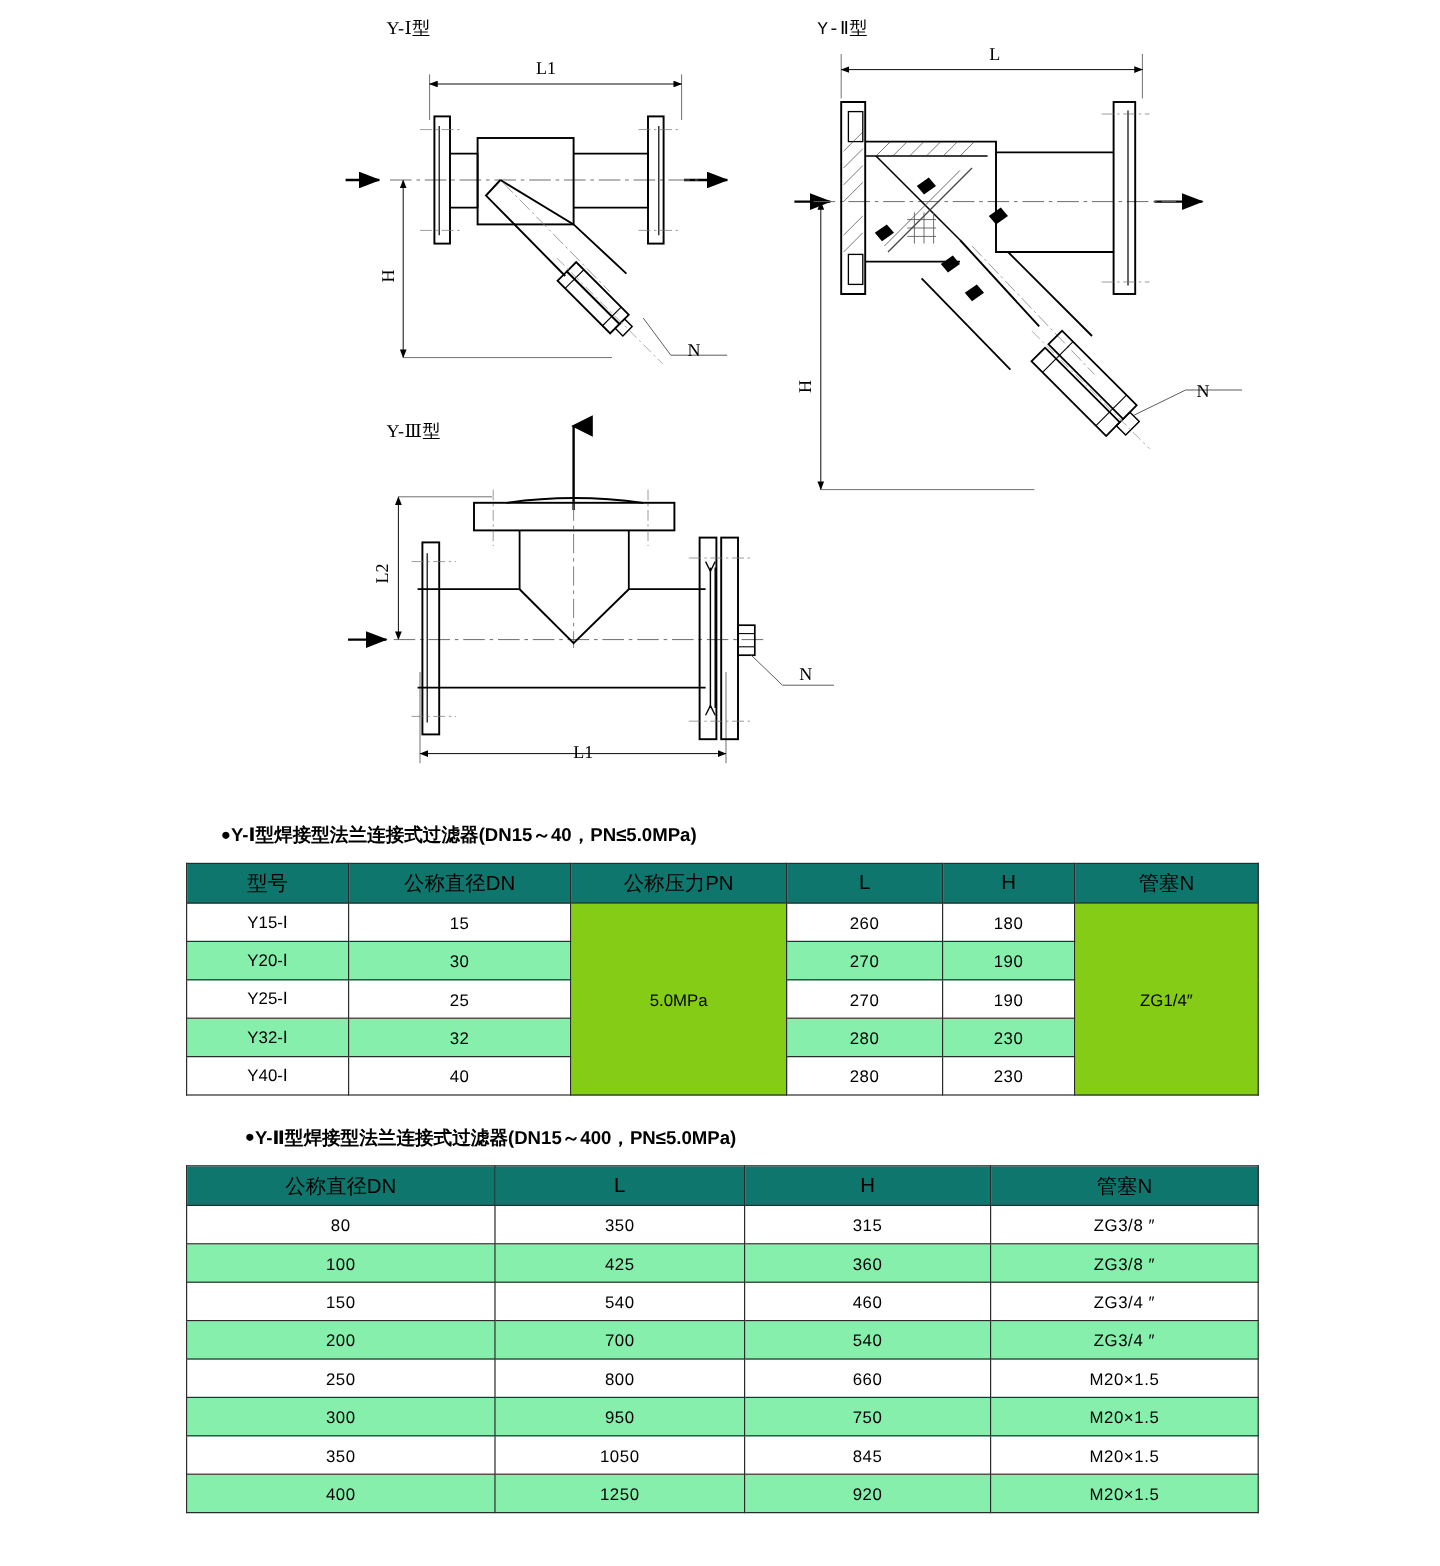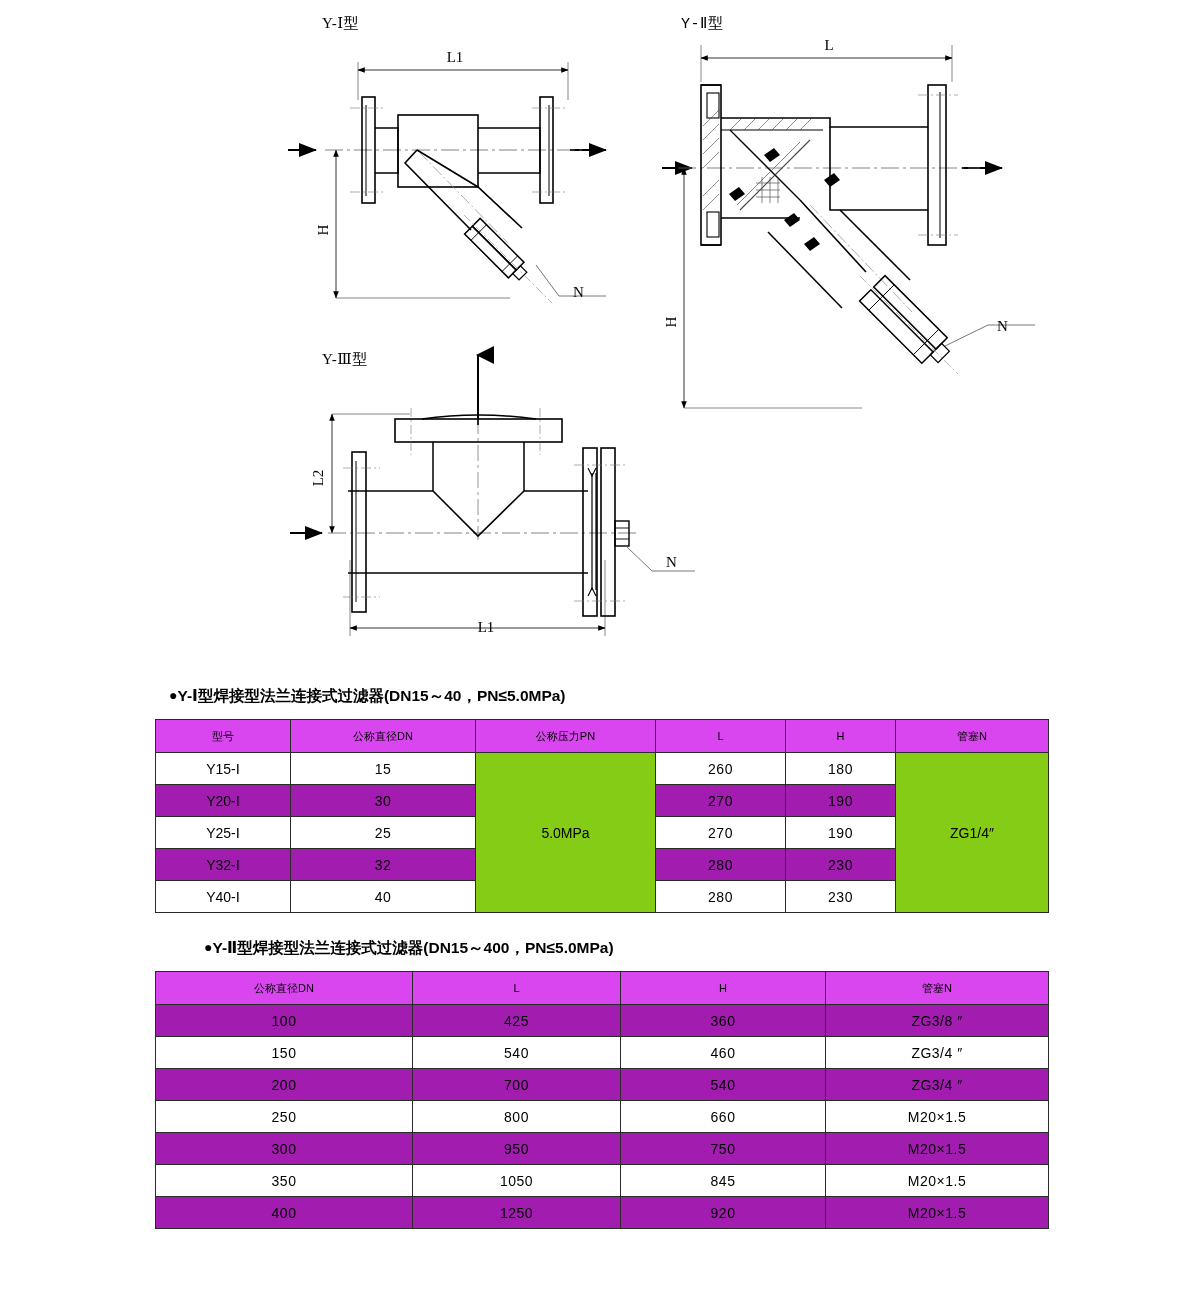--- a/index.html
+++ b/index.html
@@ -38,50 +38,50 @@
   #label-y3 { left: 282px; top: 350px; }
 
   
   .section-title {
     position: absolute;
     font-size: 15.5px;
     font-weight: bold;
     white-space: nowrap;
     font-family: "Liberation Sans", "DejaVu Sans", sans-serif;
   }
-  #title-1 { left: 169px; top: 686px; }
+  #title-1 { left: 184px; top: 686px; }
   #title-2 { left: 186px; top: 938px; margin-left: 18px; }
   .bullet { font-size: 14px; vertical-align: 1px; }
 
   
   .spec-table {
     position: absolute;
     border-collapse: collapse;
     table-layout: fixed;
     background: #ffffff;
   }
   .spec-table td, .spec-table th {
     border: 1px solid #2b2b2b;
     text-align: center;
     vertical-align: middle;
     font-size: 14px;
     font-weight: normal;
     padding: 0;
     font-family: "Liberation Sans", "DejaVu Sans", sans-serif;
   }
   .spec-table thead th {
-    background: #d946ef;
+    background: #0f766e;
     height: 32px;
-    font-size: 11px;
+    font-size: 17px;
   }
   .spec-table tbody td {
     height: 31px;
   }
   .spec-table tbody tr.shaded td {
-    background: #a21caf;
+    background: #86efac;
   }
   .spec-table tbody td.merged {
     background: #84cc16;
   }
   .num { font-family: "Liberation Sans", "DejaVu Sans", sans-serif; letter-spacing: 0.5px; }
 
   #table-1 { left: 155px; top: 719px; width: 893px; }
   #table-2 { left: 155px; top: 971px; width: 893px; }
 </style>
 </head>
@@ -389,20 +389,26 @@
   </colgroup>
   <thead>
     <tr>
       <th>公称直径DN</th>
       <th>L</th>
       <th>H</th>
       <th>管塞N</th>
     </tr>
   </thead>
   <tbody id="table-2-body">
+      <tr>
+        <td class="num">80</td>
+        <td class="num">350</td>
+        <td class="num">315</td>
+        <td class="num">ZG3/8 ″</td>
+      </tr>
       <tr class="shaded">
         <td class="num">100</td>
         <td class="num">425</td>
         <td class="num">360</td>
         <td class="num">ZG3/8 ″</td>
       </tr>
       <tr>
         <td class="num">150</td>
         <td class="num">540</td>
         <td class="num">460</td>

